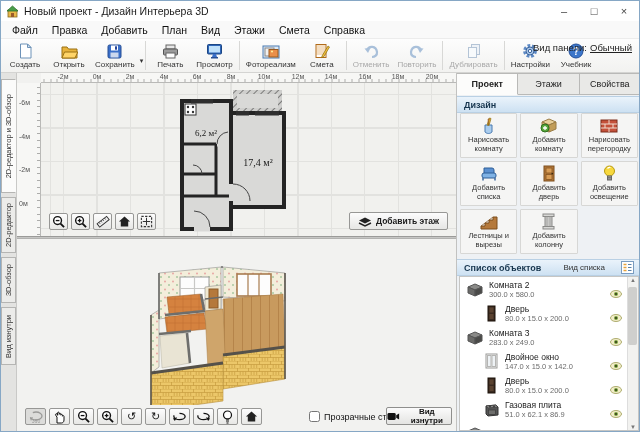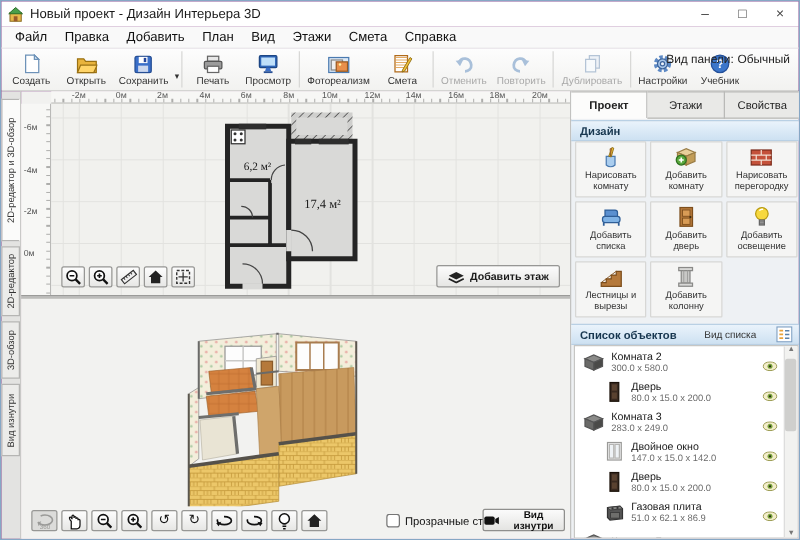--- a/index.html
+++ b/index.html
@@ -28,21 +28,21 @@
              display:flex; align-items:center; padding:0 2px; }
   .tbtn { min-width:44px; height:32px; display:flex; flex-direction:column;
           align-items:center; justify-content:center; gap:1px; padding:0 4px;
           font-size:8px; color:#333; background:none; border:none; }
   .tbtn .ticon { height:16px; display:flex; align-items:flex-end; }
   .tbtn.disabled { color:#a8a8a8; }
   .tsep { width:1px; height:29px; background:#d8d8d6; margin:0 2px; flex:none; }
   .savewrap { display:flex; align-items:center; }
   .savearrow { font-size:7px; color:#333; margin:10px 0 0 1px; }
   .panelview { position:absolute; right:7px; top:3px; font-size:9.5px; color:#222; }
-  .pv-value { margin-left:3px; }
+  .pv-value { text-decoration:underline; margin-left:3px; }
 
   
   .tabstrip { position:absolute; left:0; top:72px; width:16px; height:359px;
               background:#e3e3e1; border-right:1px solid #cscsc; border-right:1px solid #c9c9c7; }
   .vtab { position:absolute; left:0; width:15px; background:#ececea; border:1px solid #b5b5b3;
           display:flex; align-items:center; justify-content:center; }
   .vtab.active { background:#fbfbfa; border-right-color:#fbfbfa; }
   .vtab span { writing-mode:vertical-rl; transform:rotate(180deg); font-size:7.5px;
                color:#333; white-space:nowrap; }
 

